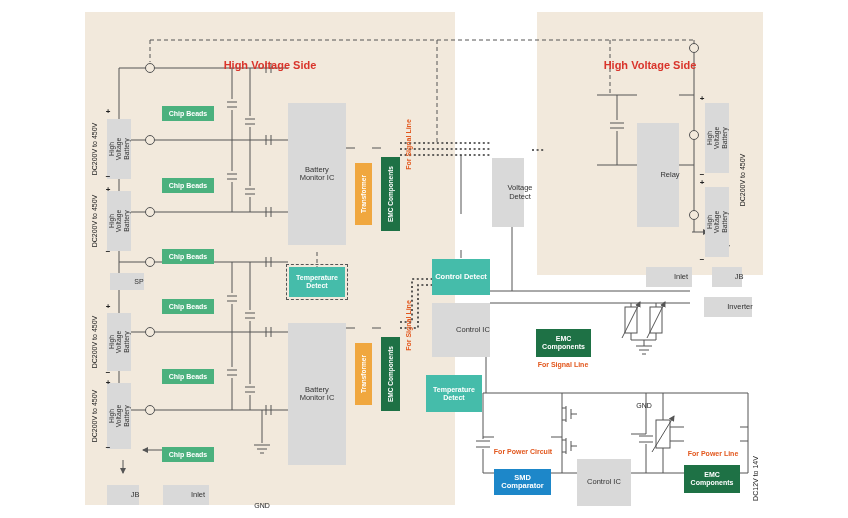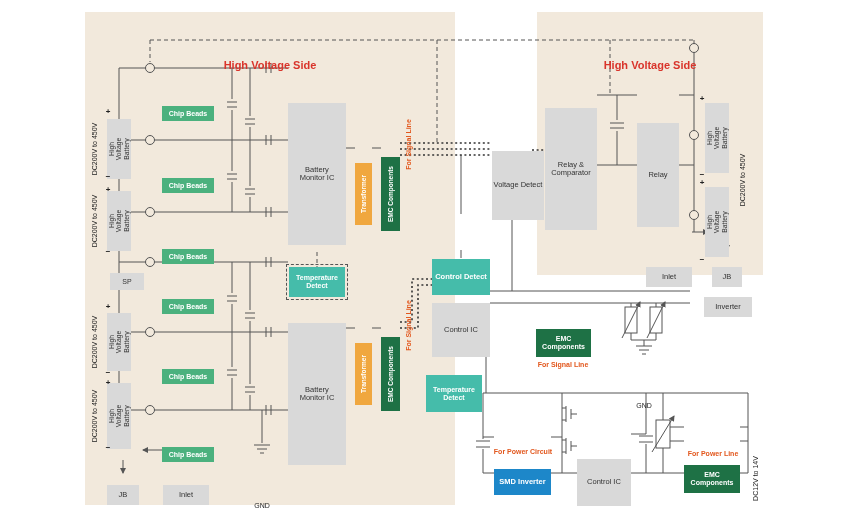--- a/index.html
+++ b/index.html
@@ -3,21 +3,21 @@
 <meta charset="utf-8">
 <style>
   * { margin:0; padding:0; box-sizing:border-box; }
   html,body { background:#fff; font-family:"Liberation Sans", sans-serif; }
   #canvas { position:relative; width:848px; height:518px; background:#fff; overflow:hidden; }
   .panel { position:absolute; background:var(--panel,#f2e9dc); z-index:0; }
   svg.wires { position:absolute; left:0; top:0; z-index:1; }
   .layer { position:absolute; left:0; top:0; width:848px; height:518px; z-index:2; pointer-events:none;margin-top:45px; }
   .blk { position:absolute; display:flex; align-items:center; justify-content:center;
          text-align:center; font-size:7.5px; color:var(--text_dark,#333); line-height:1.12; }
-  .gray   { background:var(--block_gray,#d9d9d9); }
+  .gray   { background:var(--block_gray,#d9d9d9);padding-left:24px; }
   .green  { background:var(--green,#4bb17e); color:#fff; font-weight:bold; font-size:7px; }
   .teal   { background:var(--teal,#45bcaa); color:#fff; font-weight:bold; font-size:7px; }
   .dgreen { background:var(--dark_green,#1e7145); color:#fff; font-weight:bold; font-size:7px; }
   .orangeblk { background:var(--orange,#f0a73f); color:#fff; font-weight:bold; }
   .blue   { background:var(--blue,#1d87c9); color:#fff; font-weight:bold; font-size:7.5px; }
   .dashedbox { outline:1px dashed #555; outline-offset:2px; }
   .vlabel { position:absolute; left:50%; top:50%; transform:translate(-50%,-50%) rotate(-90deg);
             text-align:center; line-height:1.08; }
   .nowrap { white-space:nowrap; }
   .rot { position:absolute; transform:rotate(-90deg); display:flex; align-items:center;
@@ -202,48 +202,47 @@
       </div>
 
     <div class="rot" style="left:368px;top:94px;width:80px;height:11px;color:var(--orange_text);font-weight:bold;">For Signal Line</div>
     <div class="rot" style="left:368px;top:275px;width:80px;height:11px;color:var(--orange_text);font-weight:bold;">For Signal Line</div>
 
     <div class="blk gray" style="left:107px;top:440px;width:32px;height:20px;">JB</div>
     <div class="blk gray" style="left:163px;top:440px;width:46px;height:20px;">Inlet</div>
     <div class="blk gray" style="left:99px;top:477px;width:52px;height:20px;">Inverter</div>
     <div class="gndtxt" style="left:247px;top:457px;width:30px;">GND</div>
 
-    <div class="blk gray" style="left:492px;top:106px;width:52px;height:69px;">Voltage Detect</div>
+    <div class="blk gray" style="left:492px;top:113px;width:32px;height:69px;">Voltage Detect</div>
     <div class="blk teal" style="left:432px;top:214px;width:58px;height:36px;font-size:7.5px;">Control Detect</div>
     <div class="blk gray" style="left:432px;top:258px;width:58px;height:54px;">Control IC</div>
     <div class="blk teal" style="left:426px;top:330px;width:56px;height:37px;">Temperature Detect</div>
     <div class="blk dgreen" style="left:536px;top:284px;width:55px;height:28px;">EMC Components</div>
     <div class="note" style="left:533px;top:316px;width:60px;">For Signal Line</div>
     <div class="gndtxt" style="left:629px;top:357px;width:30px;">GND</div>
 
-    <div class="blk gray" style="left:545px;top:63px;width:52px;height:122px;padding:0 6px;">Relay &amp; Comparator</div>
     <div class="blk gray" style="left:637px;top:78px;width:42px;height:104px;">Relay</div>
     <div class="blk gray" style="left:705px;top:58px;width:24px;height:70px;">
       <span class="vlabel" style="width:34px;font-size:6.8px;">High Voltage Battery</span>
       </div>
     <div class="blk gray" style="left:705px;top:142px;width:24px;height:70px;">
       <span class="vlabel" style="width:34px;font-size:6.8px;">High Voltage Battery</span>
       </div>
     <div class="rot" style="left:705px;top:129px;width:74px;height:12px;">DC200V to 450V</div>
 
     <div class="sign" style="left:697px;top:50px;">+</div>
     <div class="sign" style="left:697px;top:126px;">−</div>
     <div class="sign" style="left:697px;top:134px;">+</div>
     <div class="sign" style="left:697px;top:211px;">−</div>
 
     <div class="blk gray" style="left:646px;top:222px;width:46px;height:20px;">Inlet</div>
     <div class="blk gray" style="left:712px;top:222px;width:30px;height:20px;">JB</div>
     <div class="blk gray" style="left:704px;top:252px;width:48px;height:20px;">Inverter</div>
 
     <div class="note" style="left:490px;top:403px;width:66px;">For Power Circuit</div>
-    <div class="blk blue" style="left:494px;top:424px;width:57px;height:26px;">SMD Inverter</div>
+    <div class="blk blue" style="left:494px;top:424px;width:57px;height:26px;">SMD Comparator</div>
     <div class="blk gray" style="left:577px;top:414px;width:54px;height:47px;padding:0 10px;">Control IC</div>
     <div class="note" style="left:682px;top:405px;width:62px;">For Power Line</div>
     <div class="blk dgreen" style="left:684px;top:420px;width:56px;height:28px;">EMC Components</div>
     <div class="rot" style="left:720px;top:428px;width:70px;height:11px;">DC12V to 14V</div>
 
   </div>
 </div>
 
 </body></html>

